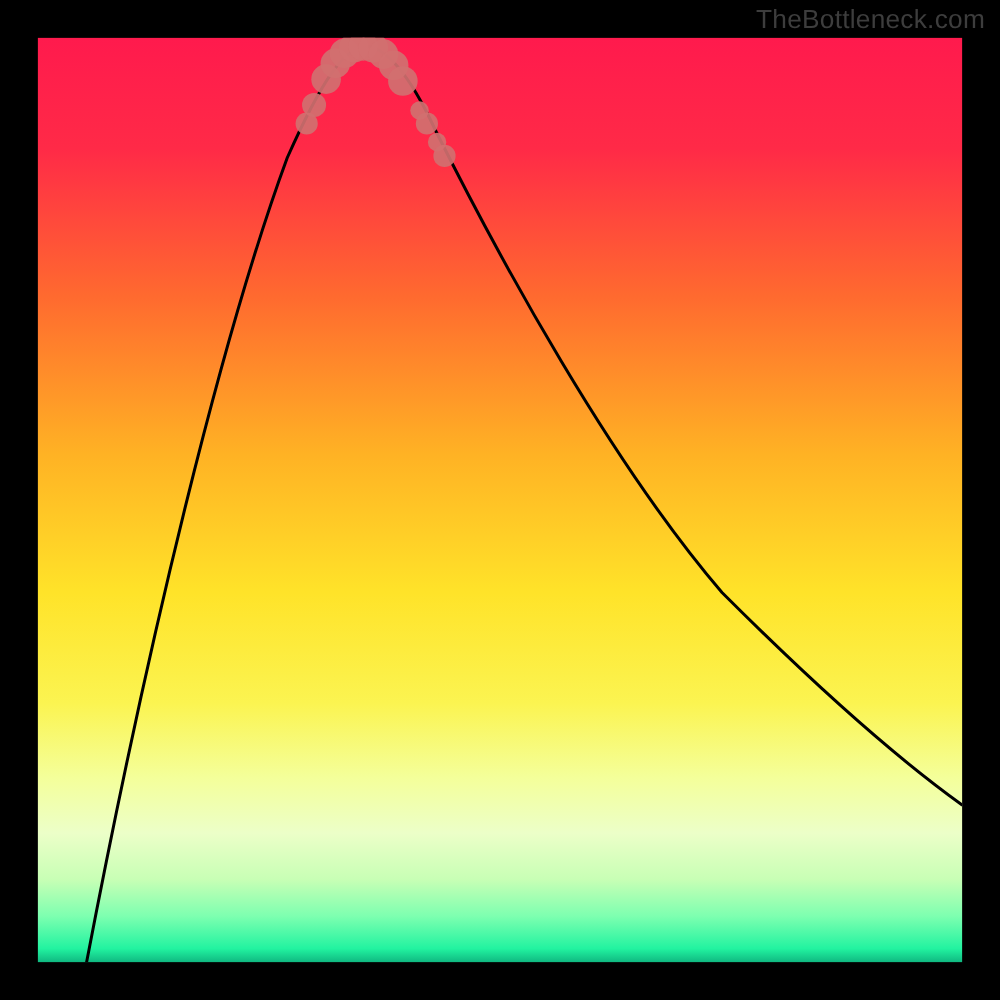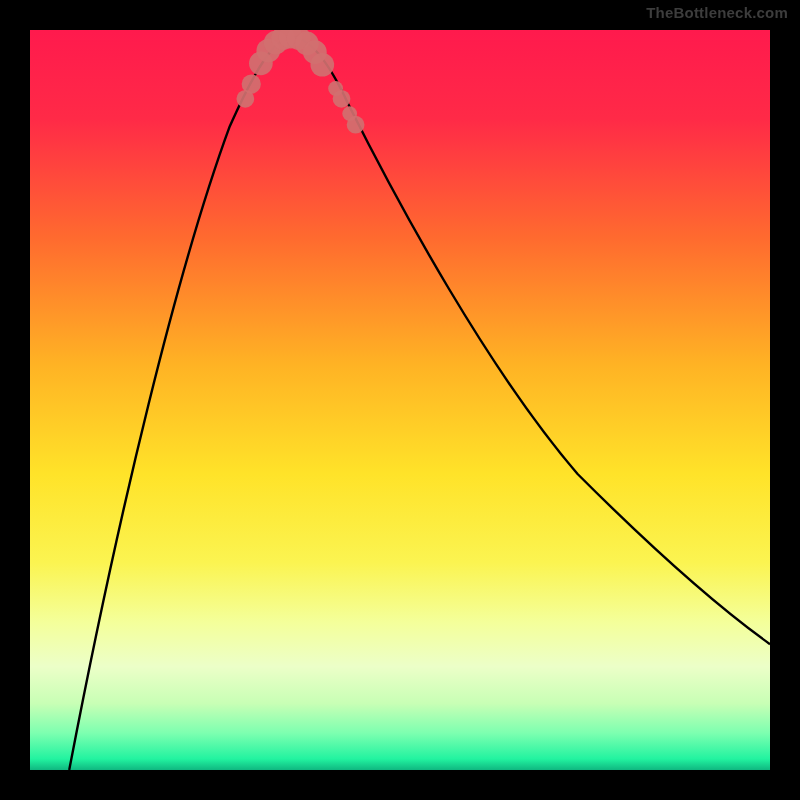--- a/index.html
+++ b/index.html
@@ -14,22 +14,22 @@
     position: relative;
     width: 800px;
     height: 800px;
     background: #000;
   }
   .watermark {
     position: absolute;
     top: 4px;
     right: 12px;
     color: #3d3d3d;
-    font-size: 15px;
-    font-weight: 700;
+    font-size: 21px;
+    font-weight: 400;
     letter-spacing: 0.2px;
     z-index: 20;
     user-select: none;
   }
   .plot-area {
     position: absolute;
     left: 30px;
     top: 30px;
     width: 740px;
     height: 740px;

